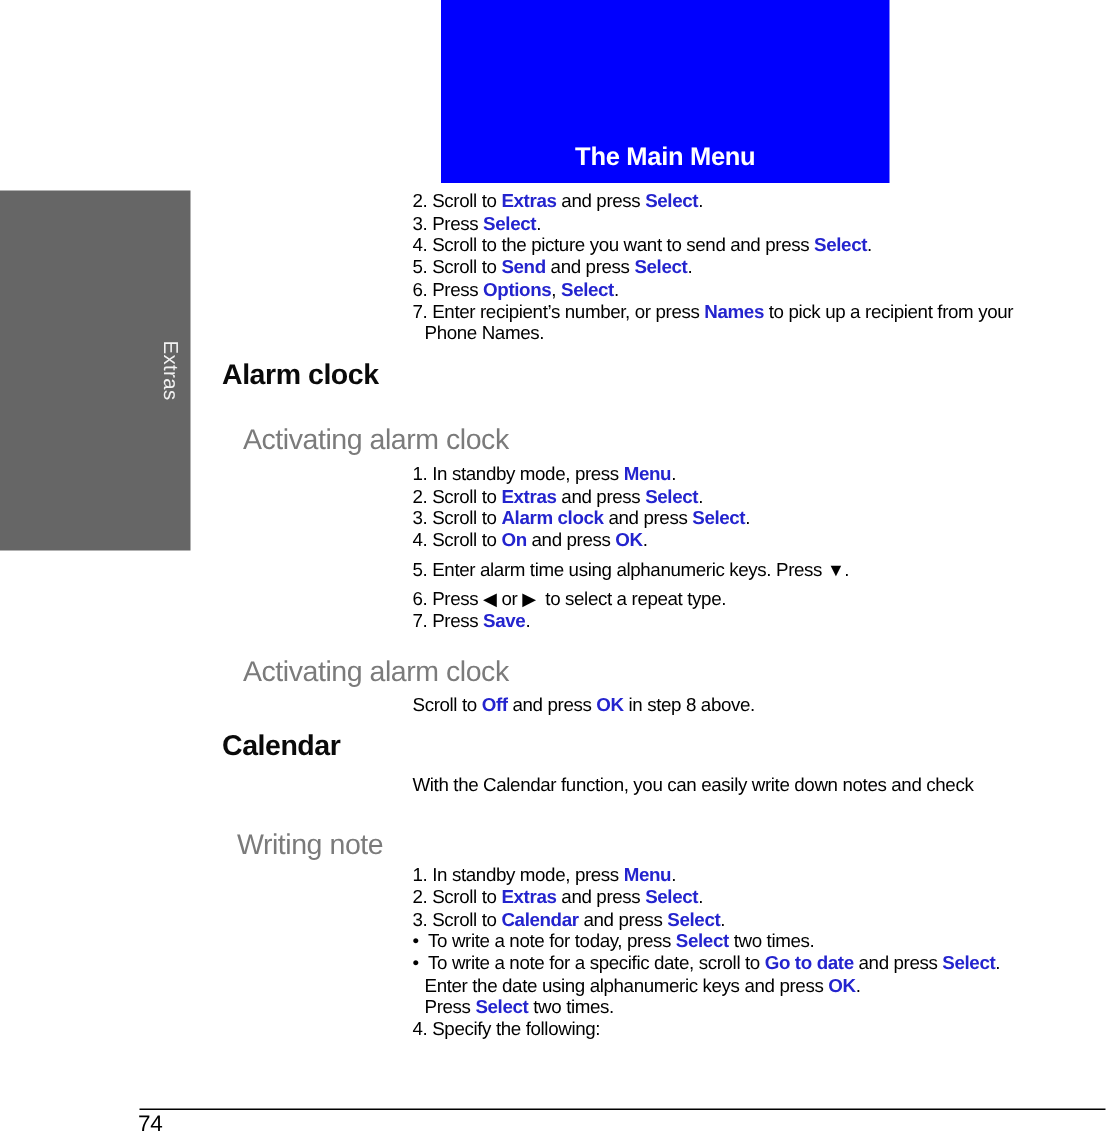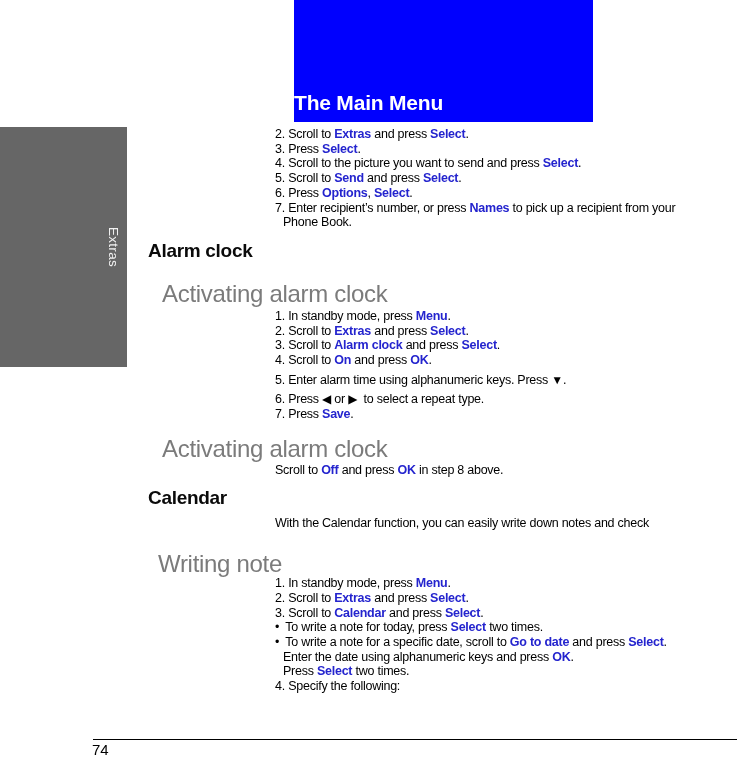--- a/index.html
+++ b/index.html
@@ -14,23 +14,23 @@
 
   
   .header-box {
     position: absolute;
     left: 294px; top: 0; width: 299px; height: 122px;
     background: #0000fe;
   }
   .header-title {
     position: absolute;
     left: 0; right: 0; bottom: 7px;
-    text-align: left;
+    text-align: center;
     color: #ffffff;
-    font-size: 21px;
+    font-size: 17px;
     font-weight: bold;
     letter-spacing: -0.2px;
   }
 
   
   .sidebar-tab {
     position: absolute;
     left: 0; top: 127px; width: 127px; height: 240px;
     background: #666666;
   }
@@ -51,21 +51,21 @@
   }
   .block { }
   .h1 {
     font-size: 19px;
     font-weight: bold;
     line-height: 23px;
     letter-spacing: -0.3px;
     color: #0a0a0a;
   }
   .h2 {
-    font-size: 24px;
+    font-size: 19px;
     line-height: 23px;
     letter-spacing: -0.3px;
     color: #7b7b7b;
   }
   .lines .line {
     font-size: 12.5px;
     line-height: 14.7px;
     letter-spacing: -0.25px;
     white-space: pre;
   }
@@ -113,21 +113,21 @@
 </div>
 
 <div id="content">
     <div class="block lines">
       <div class="line"><span>2. Scroll to </span><span class="key">Extras</span><span> and press </span><span class="key">Select</span><span>.</span></div>
       <div class="line"><span>3. Press </span><span class="key">Select</span><span>.</span></div>
       <div class="line"><span>4. Scroll to the picture you want to send and press </span><span class="key">Select</span><span>.</span></div>
       <div class="line"><span>5. Scroll to </span><span class="key">Send</span><span> and press </span><span class="key">Select</span><span>.</span></div>
       <div class="line"><span>6. Press </span><span class="key">Options</span><span>, </span><span class="key">Select</span><span>.</span></div>
       <div class="line"><span>7. Enter recipient’s number, or press </span><span class="key">Names</span><span> to pick up a recipient from your</span></div>
-      <div class="line indent"><span>Phone Book.</span></div>
+      <div class="line indent"><span>Phone Names.</span></div>
     </div>
     <div class="block h1">Alarm clock</div>
     <div class="block h2">Activating alarm clock</div>
     <div class="block lines">
       <div class="line"><span>1. In standby mode, press </span><span class="key">Menu</span><span>.</span></div>
       <div class="line"><span>2. Scroll to </span><span class="key">Extras</span><span> and press </span><span class="key">Select</span><span>.</span></div>
       <div class="line"><span>3. Scroll to </span><span class="key">Alarm clock</span><span> and press </span><span class="key">Select</span><span>.</span></div>
       <div class="line"><span>4. Scroll to </span><span class="key">On</span><span> and press </span><span class="key">OK</span><span>.</span></div>
       <div class="line"><span>5. Enter alarm time using alphanumeric keys. Press </span><span class="arrow">▼</span><span>.</span></div>
       <div class="line"><span>6. Press </span><span class="arrow">◀</span><span> or </span><span class="arrow">▶</span><span>  to select a repeat type.</span></div>

